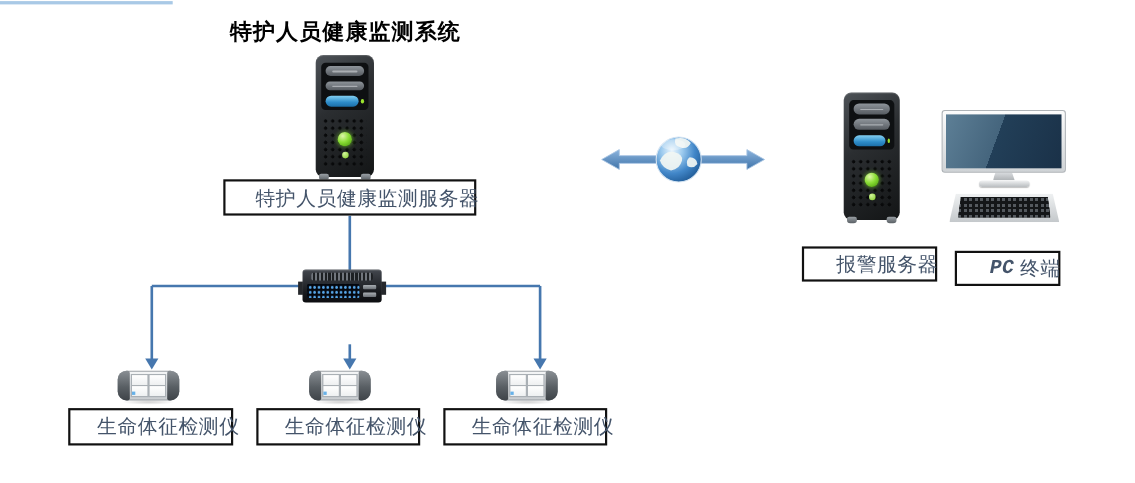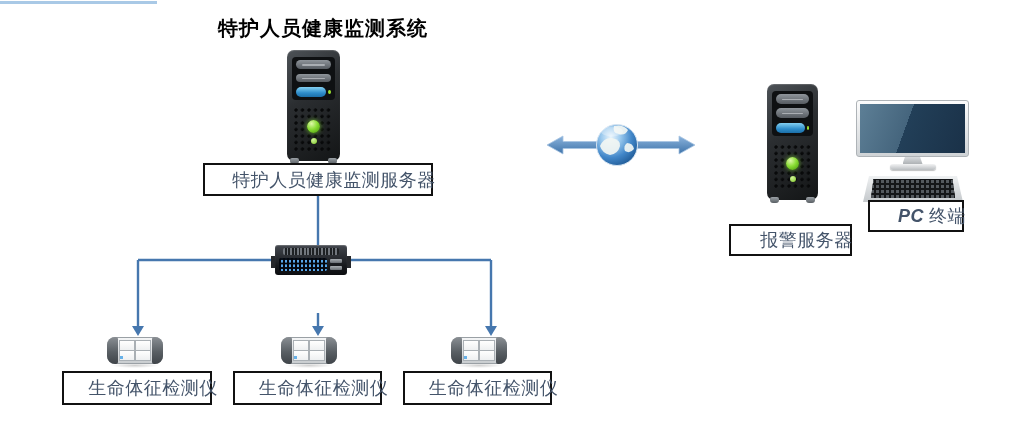--- a/index.html
+++ b/index.html
@@ -6,35 +6,35 @@
   .stage {
     position:relative; width:1032px; height:439px; background:#ffffff;
     overflow:hidden; font-family:"Liberation Sans", sans-serif;
   }
 
   
   .topline { position:absolute; left:0; top:1px; width:157px; height:3px; background:#a9c9e6; }
 
   
   .sys-title { position:absolute; font-weight:bold; font-size:20px; color:#000;
-    text-align:right; letter-spacing:1px; white-space:nowrap; z-index:3; }
+    text-align:center; letter-spacing:1px; white-space:nowrap; z-index:3; }
   #title-left  { left:200px; top:15px; width:228px; }
   #title-right { left:775px; top:44px; width:140px; }
 
   
   .label-box { position:absolute; background:#fff; border:2px solid #111; box-sizing:border-box;
     display:flex; align-items:center; justify-content:center; color:#44546A; font-size:18px;
     letter-spacing:0.5px; white-space:nowrap; z-index:3;padding-left:32px; }
   #box-server-left { left:203px; top:163px; width:230px; height:33px; }
   #box-switch      { left:278px; top:279px; width:79px;  height:34px; }
   #box-dev1 { left:62px;  top:371px; width:150px; height:34px; }
   #box-dev2 { left:233px; top:371px; width:149px; height:34px; }
   #box-dev3 { left:403px; top:371px; width:149px; height:34px; }
   #box-alarm { left:729px; top:212px; width:123px; height:32px;margin-top:12px; }
-  #box-pc    { left:868px; top:200px; width:96px;  height:32px; }
+  #box-pc    { left:868px; top:228px; width:96px;  height:32px;font-family:Liberation Mono, monospace; }
   .pc-en { font-style:italic; font-weight:bold; margin-right:5px; }
 
   
   .connectors { position:absolute; left:0; top:0; width:1032px; height:439px; z-index:1; }
 
   
   .server { position:absolute; z-index:2; }
   #server-left  { left:287px; top:50px; width:53px; height:114px; }
   #server-right { left:767px; top:84px; width:51px; height:119px; }
   .srv-body { position:absolute; left:0; right:0; top:0; bottom:3px; border-radius:7px;

